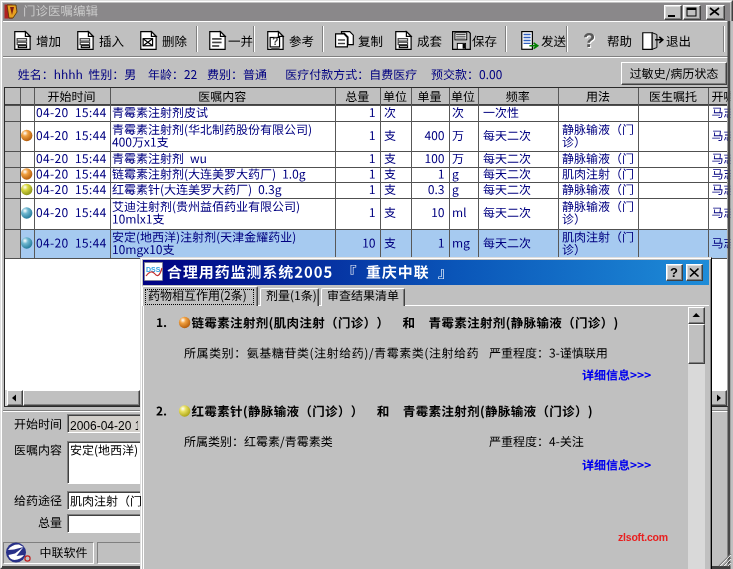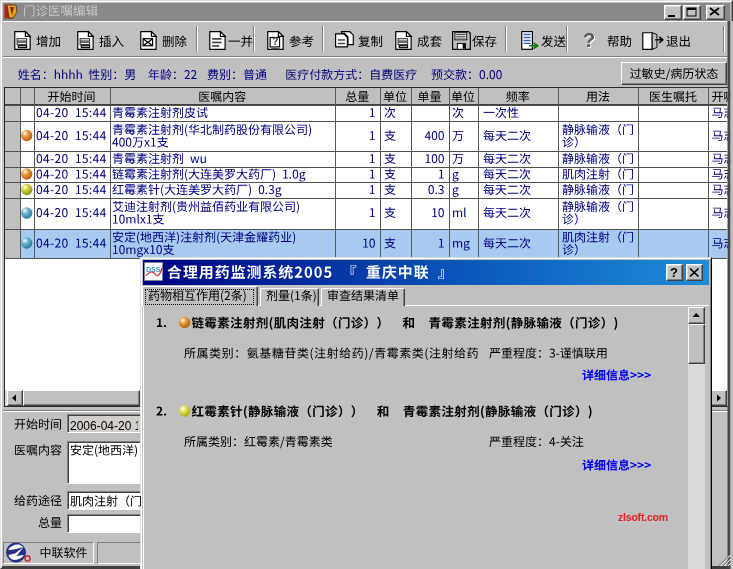--- a/index.html
+++ b/index.html
@@ -65,21 +65,21 @@
     <div style="position:absolute;left:666px;top:264px;width:17px;height:17px;background:#c0c0c0;border-top:1px solid #ffffff;border-left:1px solid #ffffff;border-right:1px solid #404040;border-bottom:1px solid #404040;box-shadow:inset -1px -1px 0 #808080, inset 1px 1px 0 #dfdfdf;box-sizing:border-box;"></div>
     <div style="position:absolute;left:686px;top:264px;width:17px;height:17px;background:#c0c0c0;border-top:1px solid #ffffff;border-left:1px solid #ffffff;border-right:1px solid #404040;border-bottom:1px solid #404040;box-shadow:inset -1px -1px 0 #808080, inset 1px 1px 0 #dfdfdf;box-sizing:border-box;"></div>
     <div style="position:absolute;left:143px;top:305px;width:566px;height:264px;background:#c0c0c0;border-left:1px solid #ffffff;border-top:1px solid #ffffff;box-sizing:border-box;"></div>
     <div style="position:absolute;left:142px;top:286px;width:116px;height:20px;background:#c0c0c0;border-top:1px solid #ffffff;border-left:1px solid #ffffff;border-right:1px solid #404040;box-sizing:border-box;border-radius:2px 2px 0 0;box-shadow:inset -1px 0 0 #808080;"></div>
     <div style="position:absolute;left:145px;top:289px;width:109px;height:16px;border:1px dotted #000;box-sizing:border-box;"></div>
     <div style="position:absolute;left:260px;top:288px;width:59px;height:18px;background:#c0c0c0;border-top:1px solid #ffffff;border-left:1px solid #ffffff;border-right:1px solid #404040;box-sizing:border-box;border-radius:2px 2px 0 0;box-shadow:inset -1px 0 0 #808080;"></div>
     <div style="position:absolute;left:321px;top:288px;width:84px;height:18px;background:#c0c0c0;border-top:1px solid #ffffff;border-left:1px solid #ffffff;border-right:1px solid #404040;box-sizing:border-box;border-radius:2px 2px 0 0;box-shadow:inset -1px 0 0 #808080;"></div>
     <div style="position:absolute;left:688px;top:307px;width:16.5px;height:262px;background:#d9d9d9;"></div>
     <div style="position:absolute;left:688px;top:307px;width:16.5px;height:16.5px;background:#c0c0c0;border-top:1px solid #ffffff;border-left:1px solid #ffffff;border-right:1px solid #404040;border-bottom:1px solid #404040;box-shadow:inset -1px -1px 0 #808080;box-sizing:border-box;"></div>
     <div style="position:absolute;left:688px;top:324px;width:16.5px;height:40px;background:#c0c0c0;border-top:1px solid #ffffff;border-left:1px solid #ffffff;border-right:1px solid #404040;border-bottom:1px solid #404040;box-shadow:inset -1px -1px 0 #808080;box-sizing:border-box;"></div>
-    <div style="position:absolute;left:618px;top:511px;width:60px;height:14px;font:bold 10.5px 'Liberation Sans',sans-serif;color:#e82020;letter-spacing:-0.2px;">zlsoft.com</div>
+    <div style="position:absolute;left:618px;top:531px;width:60px;height:14px;font:bold 10.5px 'Liberation Sans',sans-serif;color:#e82020;letter-spacing:-0.2px;">zlsoft.com</div>
     <svg width="733" height="569" viewBox="0 0 733 569" style="position:absolute;left:0;top:0;z-index:60;">
       <defs>
         <path id="g0r" d="M127 805C178 747 240 666 268 617L329 661C300 709 236 786 185 841ZM93 638V-80H168V638ZM359 803V731H836V20C836 0 830 -6 809 -7C789 -8 718 -8 645 -6C656 -26 668 -58 671 -78C767 -79 829 -78 865 -66C899 -53 912 -30 912 20V803Z"></path>
         <path id="g1r" d="M131 774C184 730 249 668 278 628L330 682C299 723 232 781 179 822ZM662 559C607 491 505 423 418 384C436 370 455 349 466 333C557 379 659 454 723 533ZM756 421C687 323 560 234 434 185C452 170 472 147 483 129C613 187 742 283 818 393ZM861 276C778 129 606 32 394 -15C411 -33 429 -61 438 -80C661 -22 836 85 929 249ZM46 526V454H198V107C198 54 161 15 142 -1C155 -12 179 -37 188 -52C204 -32 231 -12 407 114C400 129 389 158 384 178L271 101V526ZM639 842C583 717 469 597 330 522C346 509 370 483 381 468C492 533 585 620 653 722C728 625 834 530 926 477C938 496 963 524 981 538C877 588 759 686 690 782L709 821Z"></path>
         <path id="g2r" d="M931 786H94V-41H954V30H169V714H931ZM379 693C348 611 291 533 225 483C243 473 274 455 288 443C316 467 343 497 369 531H526V405V388H225V321H516C494 242 427 160 229 102C245 88 266 62 275 45C447 101 530 175 569 253C659 187 763 98 814 41L865 92C805 155 685 250 591 315L593 321H910V388H601V405V531H864V596H412C426 621 439 648 450 675Z"></path>
         <path id="g3r" d="M359 791V502C359 341 346 124 220 -28C235 -37 262 -62 272 -76C408 85 427 331 427 502V583H914V791ZM427 734H844V641H427ZM750 126 776 84 708 81V162H864V-21C864 -29 861 -32 851 -32C842 -33 813 -33 778 -32C786 -46 794 -65 797 -79C846 -80 878 -80 900 -71C920 -63 926 -49 926 -21V216H708V268H897V440H708V498C776 504 840 513 891 525L841 569C754 550 590 536 454 531C461 519 468 497 471 484C527 485 588 488 647 492V440H468V268H647V216H436V-80H501V162H647V79L521 73L527 20L800 39C807 25 812 11 816 -1L855 15C843 49 814 100 786 139ZM528 392H647V316H528ZM708 392H834V316H708ZM70 752V138H131V220H296V752ZM131 684H234V288H131Z"></path>
         <path id="g4r" d="M40 54 58 -15C140 18 245 61 346 103L332 163C223 121 114 79 40 54ZM61 423C75 430 98 435 205 450C167 386 132 335 116 316C87 278 66 252 45 248C53 230 64 196 68 182C87 194 118 204 339 255C336 271 333 298 334 317L167 282C238 374 307 486 364 597L303 632C286 593 265 554 245 517L133 505C190 593 246 706 287 815L215 840C179 719 112 587 91 554C71 520 55 496 38 491C46 473 57 438 61 423ZM624 350V202H541V350ZM675 350H746V202H675ZM481 412V-72H541V143H624V-47H675V143H746V-46H797V143H871V-7C871 -14 868 -16 861 -17C854 -17 836 -17 814 -16C822 -32 829 -56 831 -73C867 -73 890 -71 908 -62C926 -52 930 -35 930 -8V413L871 412ZM797 350H871V202H797ZM605 826C621 798 637 762 648 732H414V515C414 361 405 139 314 -21C329 -28 360 -50 372 -63C465 99 482 335 483 498H920V732H729C717 765 697 811 675 846ZM483 668H850V561H483Z"></path>
         <path id="g5r" d="M551 751H819V650H551ZM482 808V594H892V808ZM81 332C89 340 119 346 153 346H244V202L40 167L56 94L244 132V-76H313V146L427 169L423 234L313 214V346H405V414H313V568H244V414H148C176 483 204 565 228 650H412V722H247C255 756 263 791 269 825L196 840C191 801 183 761 174 722H47V650H157C136 570 115 504 105 479C88 435 75 403 58 398C66 380 77 346 81 332ZM815 472V386H560V472ZM400 76 412 8 815 40V-80H885V46L959 52L960 115L885 110V472H953V535H423V472H491V82ZM815 329V242H560V329ZM815 185V105L560 86V185Z"></path>
         <path id="g6r" d="M466 596C496 551 524 491 534 452L580 471C570 510 540 569 509 612ZM769 612C752 569 717 505 691 466L730 449C757 486 791 543 820 592ZM41 129 65 55C146 87 248 127 345 166L332 234L231 196V526H332V596H231V828H161V596H53V526H161V171ZM442 811C469 775 499 726 512 695L579 727C564 757 534 804 505 838ZM373 695V363H907V695H770C797 730 827 774 854 815L776 842C758 798 721 736 693 695ZM435 641H611V417H435ZM669 641H842V417H669ZM494 103H789V29H494ZM494 159V243H789V159ZM425 300V-77H494V-29H789V-77H860V300Z"></path>
         <path id="g7r" d="M572 716V-65H644V9H838V-57H913V716ZM644 81V643H838V81ZM195 827 194 650H53V577H192C185 325 154 103 28 -29C47 -41 74 -64 86 -81C221 66 256 306 265 577H417C409 192 400 55 379 26C370 13 360 9 345 10C327 10 284 10 237 14C250 -7 257 -39 259 -61C304 -64 350 -65 378 -61C407 -57 426 -48 444 -22C475 21 482 167 490 612C490 623 490 650 490 650H267L269 827Z"></path>

